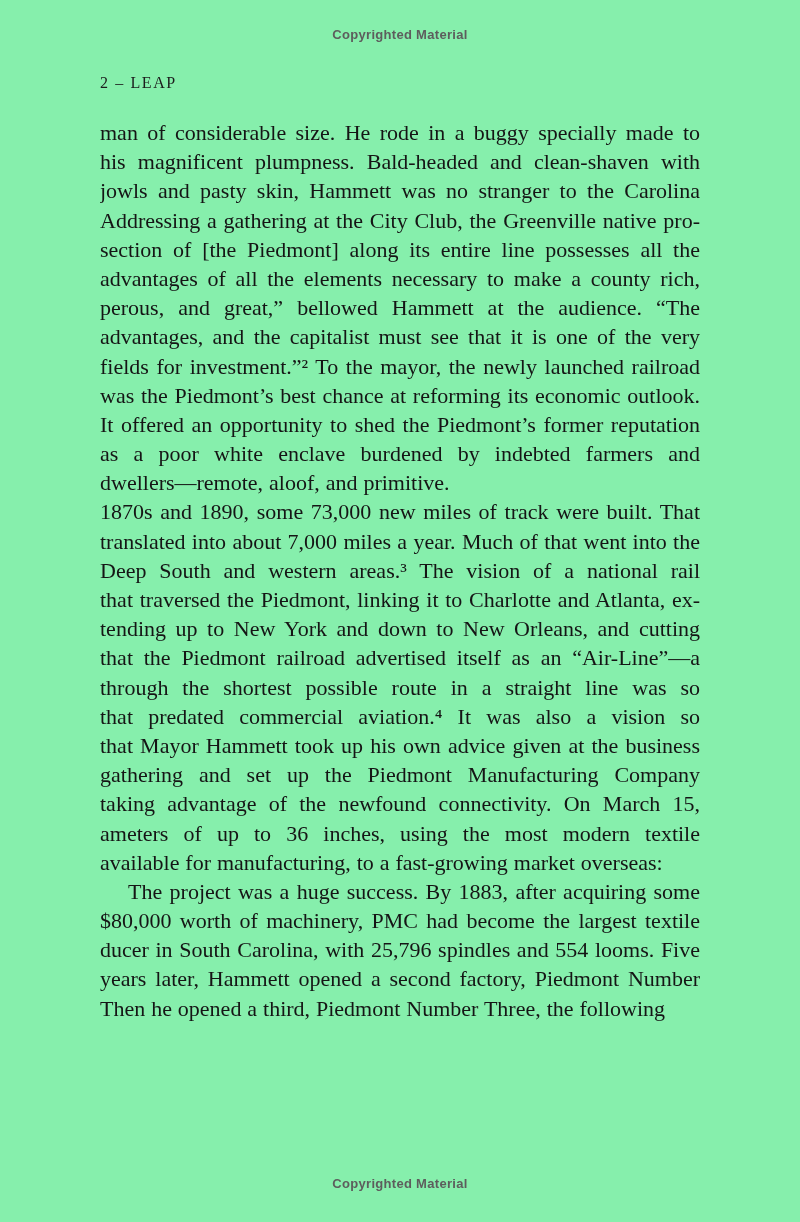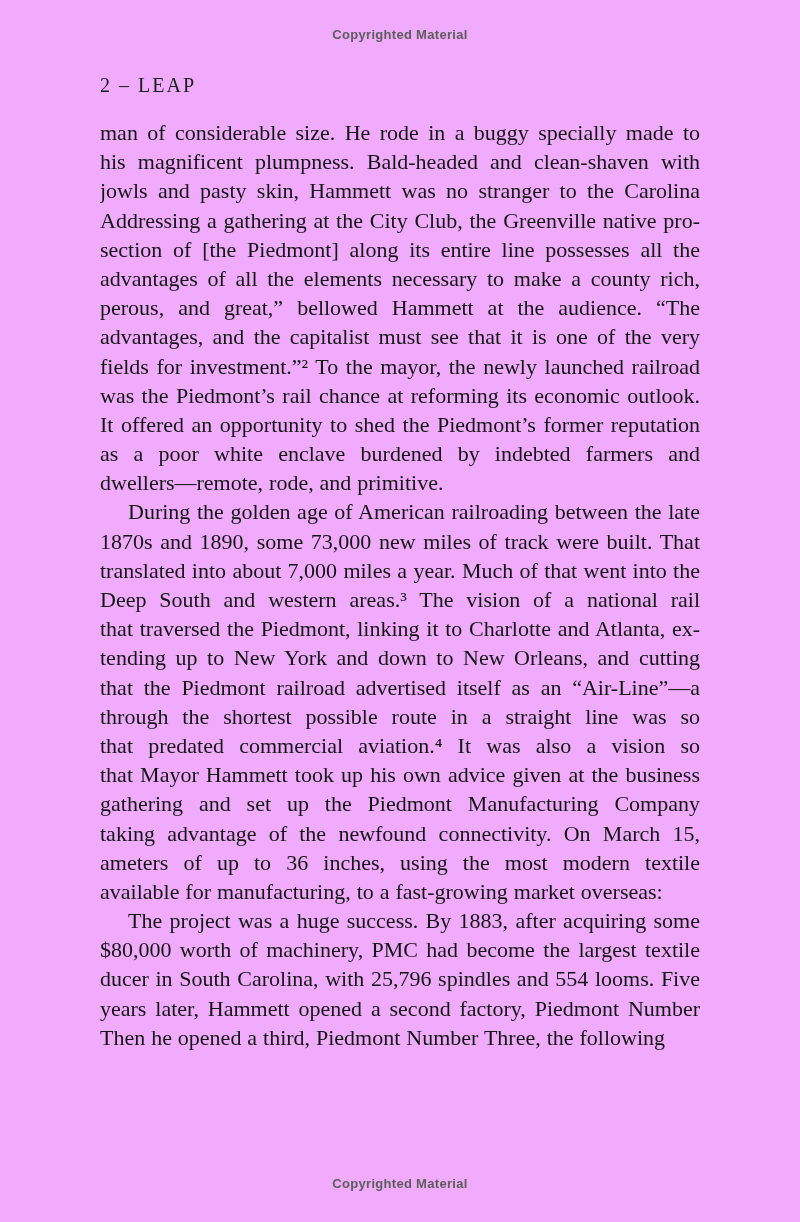--- a/index.html
+++ b/index.html
@@ -5,21 +5,21 @@
   html, body {
     margin: 0;
     padding: 0;
     background: #e8e8e8;
   }
   .page {
     position: relative;
     width: 800px;
     height: 1222px;
     margin: 0 auto;
-    background: #f0abfc;
+    background: #86efac;
     overflow: hidden;
     font-family: "Liberation Serif", serif;
     color: #151515;
   }
   .copyright-notice {
     position: absolute;
     left: 0;
     width: 100%;
     text-align: center;
     font-family: "Liberation Sans", sans-serif;
@@ -28,21 +28,21 @@
     letter-spacing: 0.3px;
     color: #5d5d5d;
   }
   .copyright-notice.top { top: 27px; }
   .copyright-notice.bottom { top: 1176px; }
   .running-header {
     position: absolute;
     left: 100px;
     top: 74px;
     font-family: "Liberation Serif", serif;
-    font-size: 20px;
+    font-size: 16px;
     letter-spacing: 0.10em;
     color: #1c1c1c;
   }
   .text-block {
     position: absolute;
     left: 100px;
     top: 118px;
     width: 600px;
     font-size: 22px;
   }
@@ -76,28 +76,27 @@
     <div class="paragraph">
       <div class="line">man of considerable size. He rode in a buggy specially made to hold</div>
       <div class="line">his magnificent plumpness. Bald-headed and clean-shaven with heavy</div>
       <div class="line">jowls and pasty skin, Hammett was no stranger to the Carolina elite.</div>
       <div class="line">Addressing a gathering at the City Club, the Greenville native pro-</div>
       <div class="line">section of [the Piedmont] along its entire line possesses all the natural</div>
       <div class="line">advantages of all the elements necessary to make a county rich, pros-</div>
       <div class="line">perous, and great,” bellowed Hammett at the audience. “The traveler</div>
       <div class="line">advantages, and the capitalist must see that it is one of the very best</div>
       <div class="line">fields for investment.”² To the mayor, the newly launched railroad</div>
-      <div class="line">was the Piedmont’s rail chance at reforming its economic outlook.</div>
+      <div class="line">was the Piedmont’s best chance at reforming its economic outlook.</div>
       <div class="line">It offered an opportunity to shed the Piedmont’s former reputation</div>
       <div class="line">as a poor white enclave burdened by indebted farmers and mountain</div>
-      <div class="line last">dwellers—remote, rode, and primitive.</div>
+      <div class="line last">dwellers—remote, aloof, and primitive.</div>
     </div>
 
     <div class="paragraph">
-      <div class="line indent">During the golden age of American railroading between the late</div>
       <div class="line">1870s and 1890, some 73,000 new miles of track were built. That</div>
       <div class="line">translated into about 7,000 miles a year. Much of that went into the</div>
       <div class="line">Deep South and western areas.³ The vision of a national rail network</div>
       <div class="line">that traversed the Piedmont, linking it to Charlotte and Atlanta, ex-</div>
       <div class="line">tending up to New York and down to New Orleans, and cutting</div>
       <div class="line">that the Piedmont railroad advertised itself as an “Air-Line”—a term</div>
       <div class="line">through the shortest possible route in a straight line was so arresting</div>
       <div class="line">that predated commercial aviation.⁴ It was also a vision so compelling</div>
       <div class="line">that Mayor Hammett took up his own advice given at the business</div>
       <div class="line">gathering and set up the Piedmont Manufacturing Company (PMC),</div>

